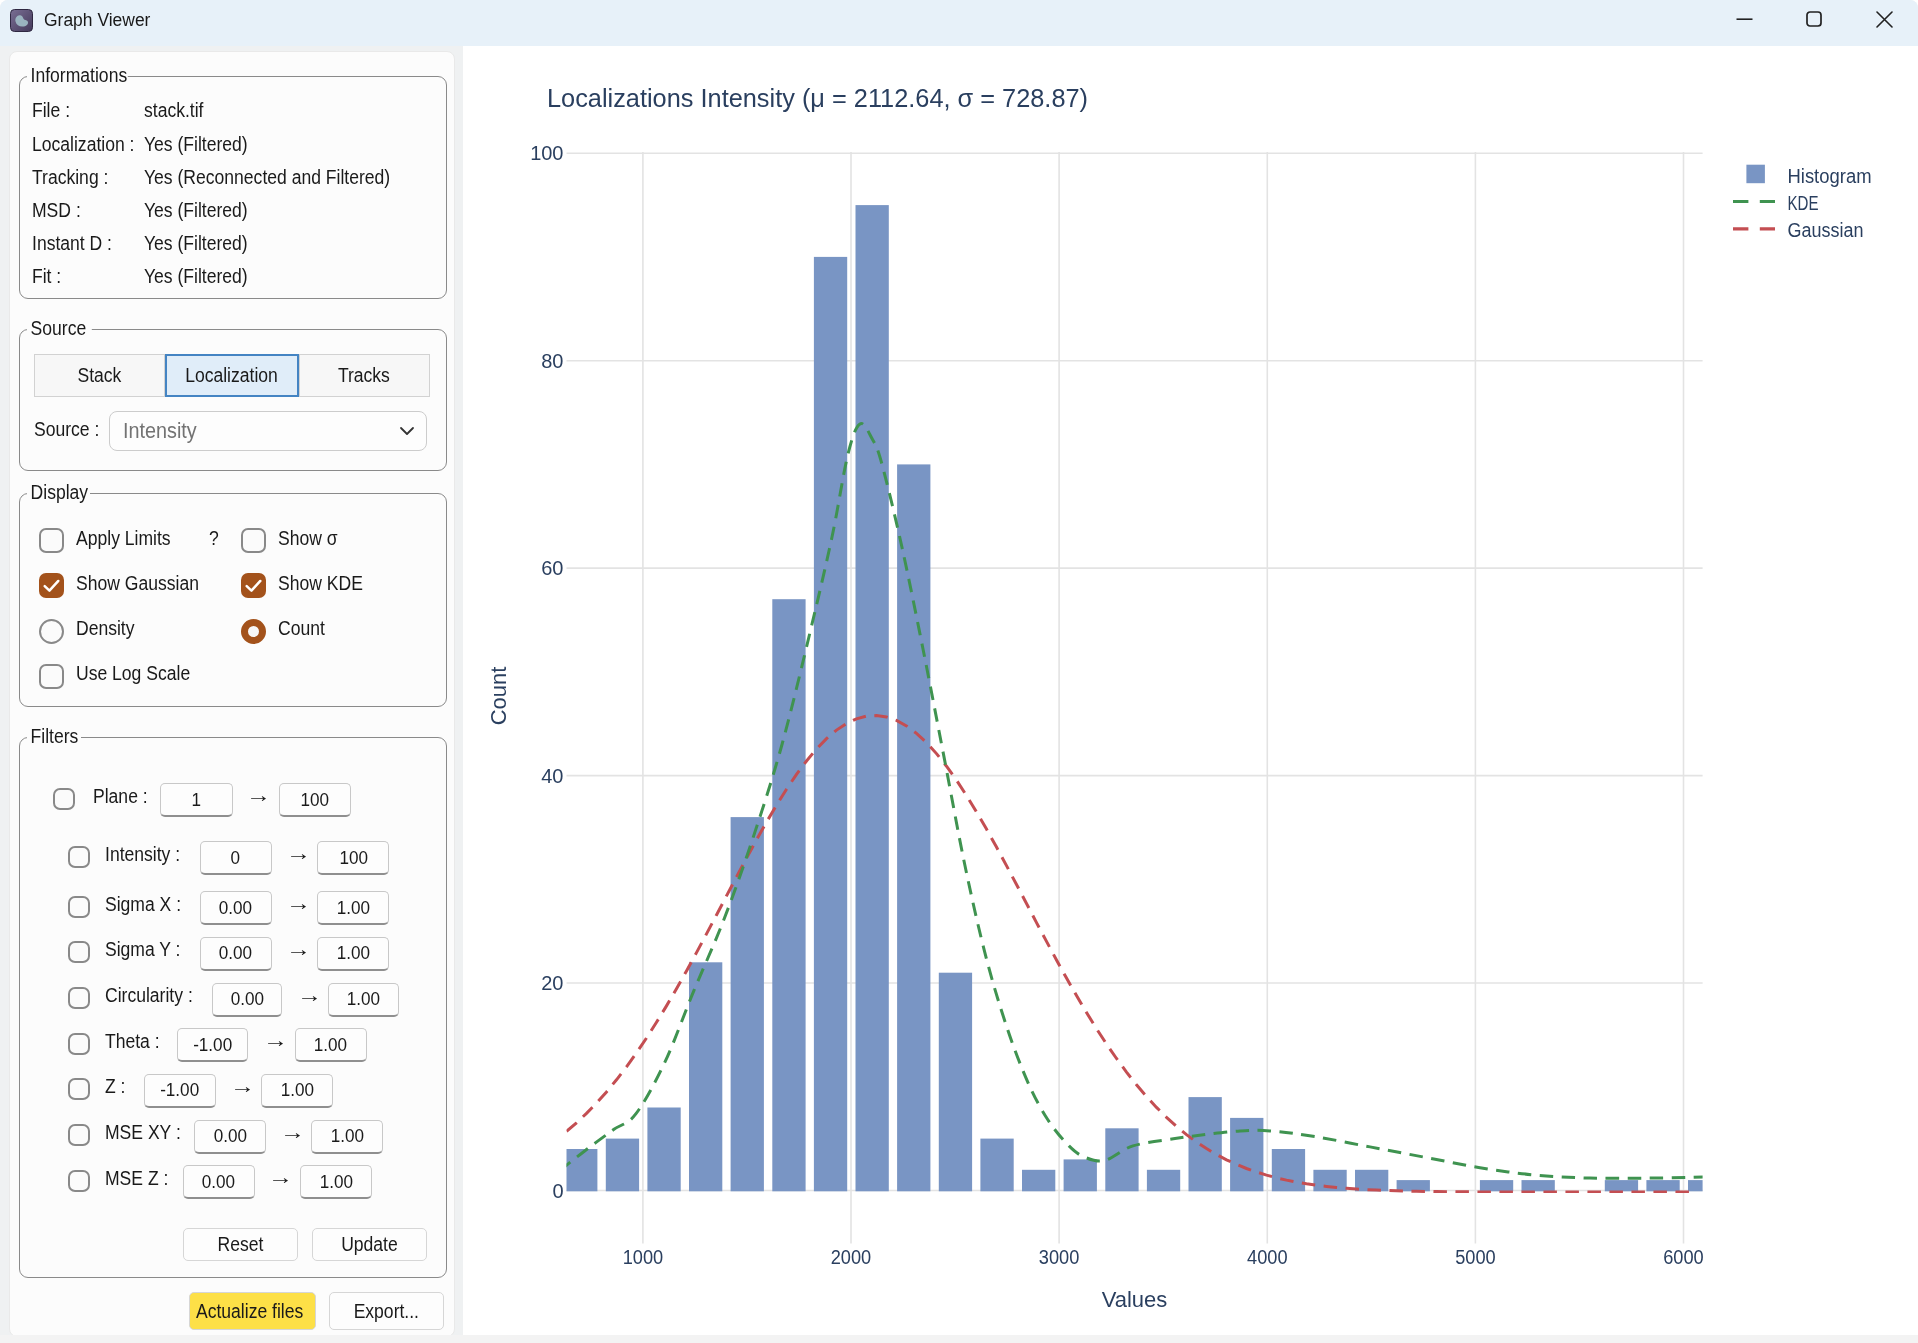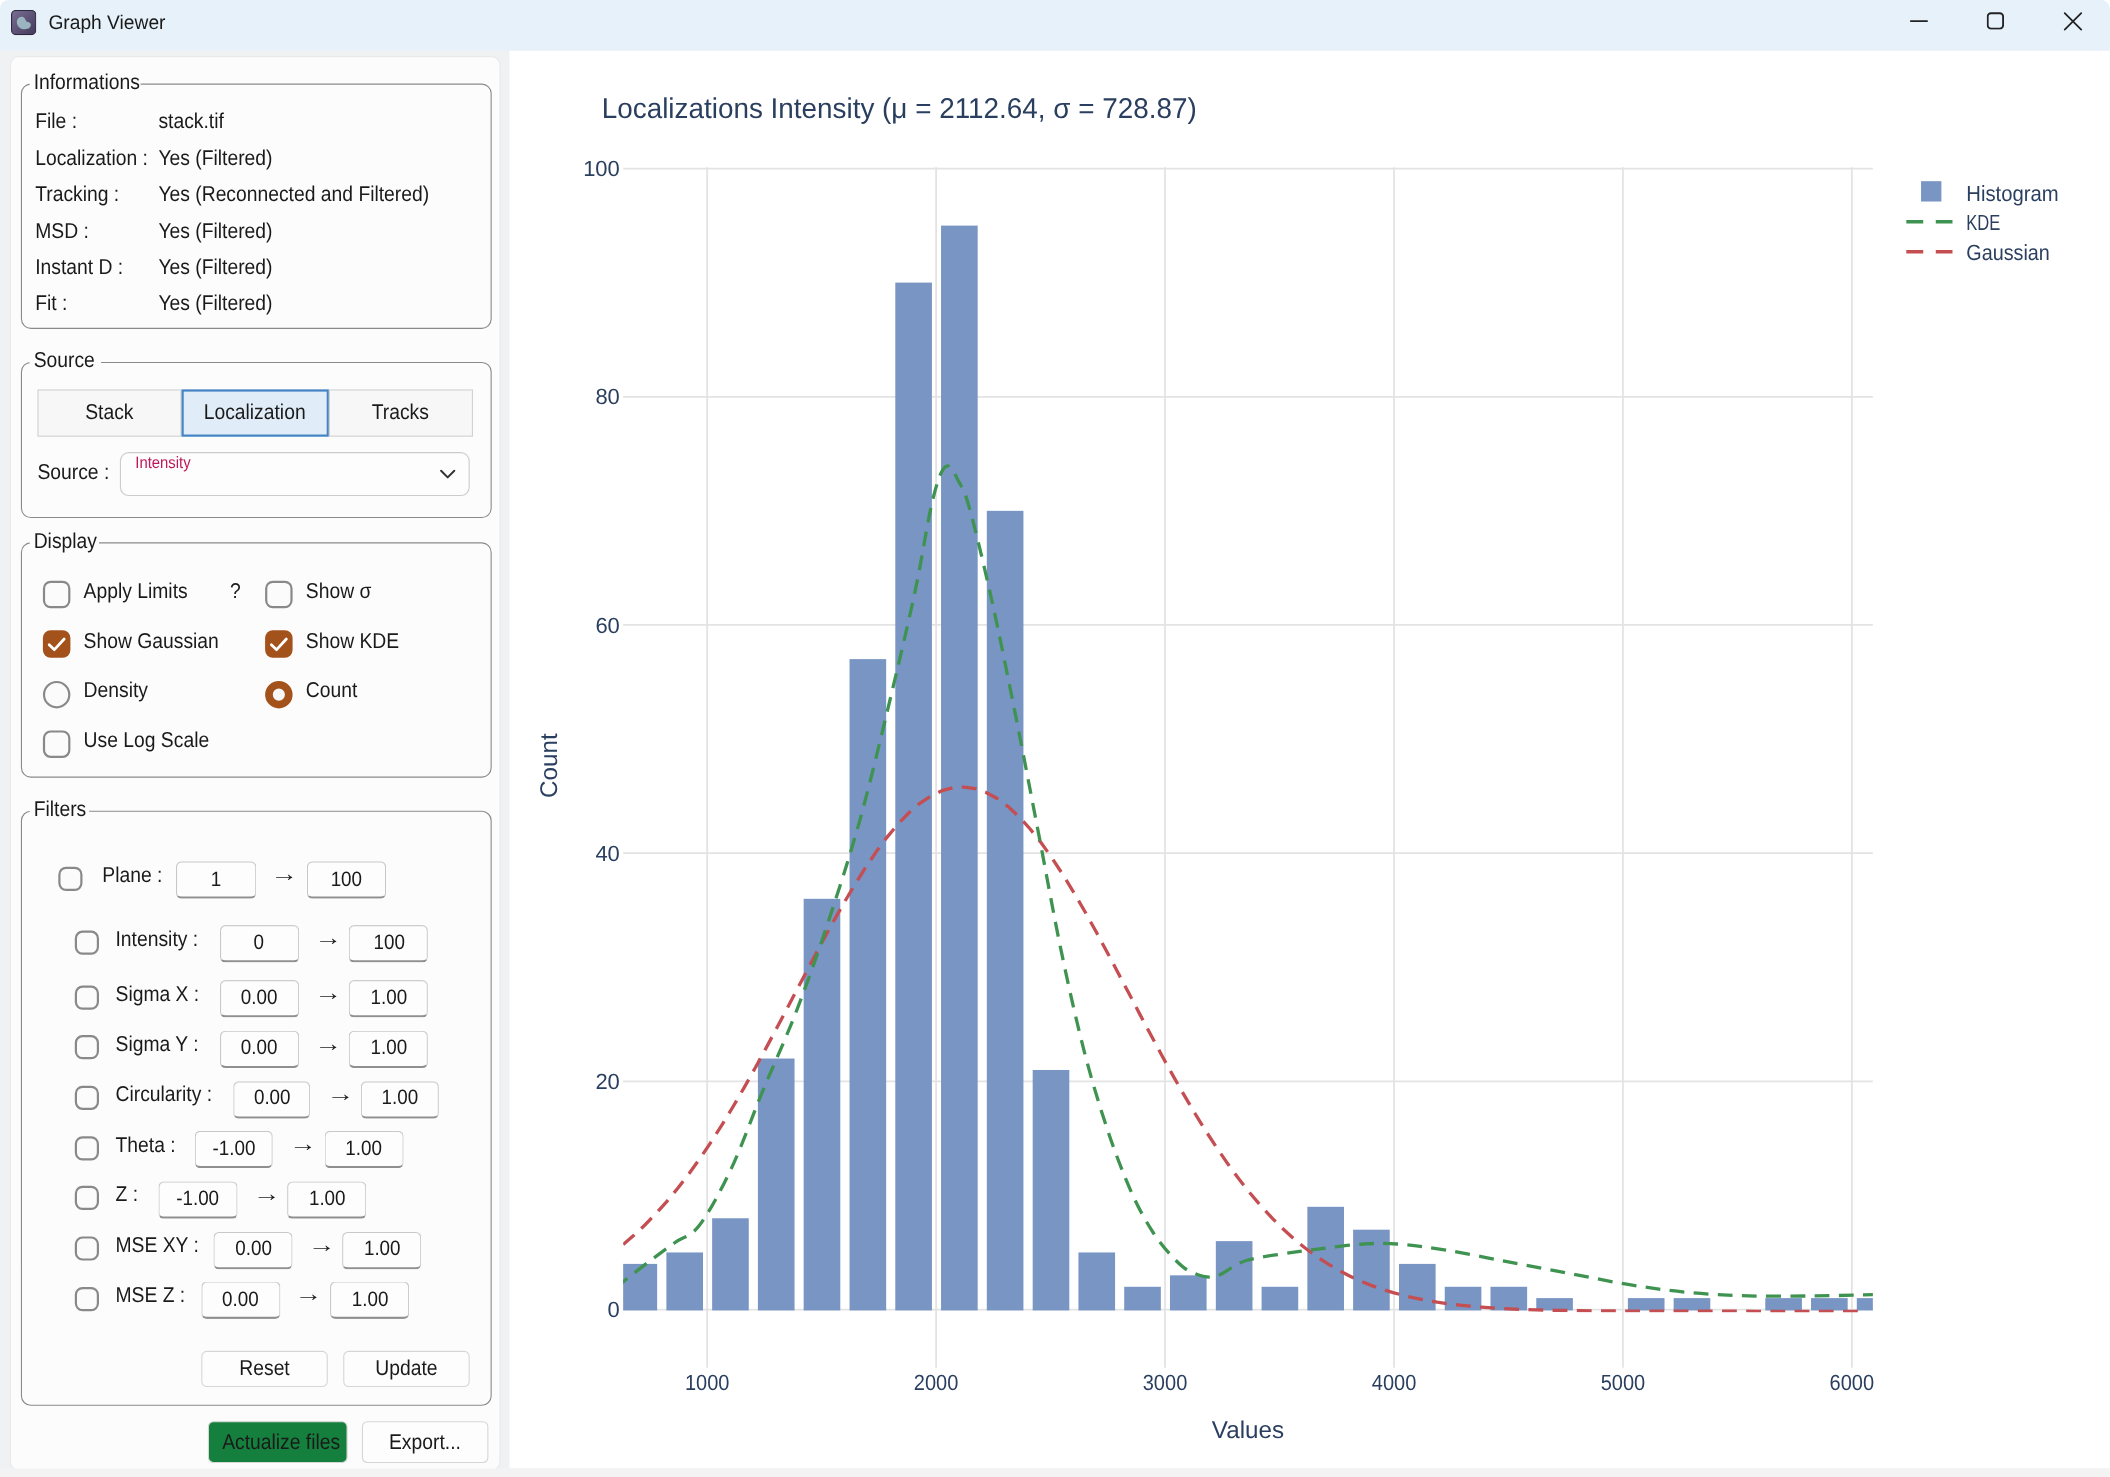--- a/index.html
+++ b/index.html
@@ -125,21 +125,21 @@
 <div style="position:absolute;left:33.5px;top:354px;width:131px;height:43px;background:#f7f7f7;border:1px solid #d2d2d2;box-sizing:border-box;display:flex;align-items:center;justify-content:center;font-size:19.5px;color:#1a1a1a">
     <span style="display:inline-block;transform:scaleX(0.9)">Stack</span>
   </div>
 <div style="position:absolute;left:164.5px;top:354px;width:134px;height:43px;background:#e0edf9;border:2px solid #4484c3;box-sizing:border-box;display:flex;align-items:center;justify-content:center;font-size:19.5px;color:#1a1a1a">
     <span style="display:inline-block;transform:scaleX(0.9)">Localization</span>
   </div>
 <div style="position:absolute;left:298.5px;top:354px;width:131px;height:43px;background:#f7f7f7;border:1px solid #d2d2d2;box-sizing:border-box;display:flex;align-items:center;justify-content:center;font-size:19.5px;color:#1a1a1a">
     <span style="display:inline-block;transform:scaleX(0.9)">Tracks</span>
   </div>
 <div style="position:absolute;left:33.5px;top:417.5px;font-size:19.5px;color:#1a1a1a;white-space:nowrap;transform:scaleX(0.9);transform-origin:0 50%;">Source :</div>
-<div style="position:absolute;left:108.9px;top:410.5px;width:318px;height:40px;background:#fdfdfd;border:1px solid #cccccc;border-radius:8px;box-sizing:border-box;display:flex;align-items:flex-start;font-size:15px;color:#be185d;padding-left:13px">
+<div style="position:absolute;left:108.9px;top:410.5px;width:318px;height:40px;background:#fdfdfd;border:1px solid #cccccc;border-radius:8px;box-sizing:border-box;display:flex;align-items:center;font-size:22px;color:#737373;padding-left:13px">
     <span style="display:inline-block;transform:scaleX(0.9);transform-origin:0 50%">Intensity</span>
   </div>
 <svg style="position:absolute;left:398px;top:422px" width="18" height="18" viewBox="0 0 18 18">
     <path d="M3 6 L9 12 L15 6" fill="none" stroke="#333" stroke-width="1.8" stroke-linecap="round" stroke-linejoin="round"></path>
   </svg>
 <div style="position:absolute;left:19px;top:493.4px;width:426px;height:212px;border:1.4px solid #8a8a8a;border-radius:9px"></div>
 <div style="position:absolute;left:27px;top:481.4px;width:66px;height:24px;background:#fcfcfc;font-size:19.5px;color:#1a1a1a;padding-left:4px;transform:scaleX(0.9);transform-origin:0 50%">Display</div>
 <div style="position:absolute;left:39px;top:528.0px;width:21px;height:21px;border:2px solid #898989;border-radius:7px;background:#fbfbfb"></div>
 <div style="position:absolute;left:76px;top:526.5px;font-size:19.5px;color:#1a1a1a;white-space:nowrap;transform:scaleX(0.9);transform-origin:0 50%;">Apply Limits</div>
 <div style="position:absolute;left:209.4px;top:526.5px;font-size:19.5px;color:#1a1a1a;white-space:nowrap;transform:scaleX(0.9);transform-origin:0 50%;">?</div>
@@ -241,19 +241,19 @@
 <div style="position:absolute;left:268px;top:1166.3px;font-size:20px;color:#1a1a1a;white-space:nowrap;transform:scaleX(1.25);transform-origin:0 50%;">→</div>
 <div style="position:absolute;left:300.0px;top:1165.2px;width:70px;height:31px;background:#fdfdfd;border:1px solid #c8c8c8;border-bottom:2px solid #8f8f8f;border-radius:5px;display:flex;align-items:center;justify-content:center;font-size:19px;color:#1a1a1a">
     <span style="display:inline-block;transform:scaleX(0.9)">1.00</span>
   </div>
 <div style="position:absolute;left:182.5px;top:1228px;width:113.5px;height:31px;background:#fdfdfd;border:1px solid #d6d6d6;border-radius:5px;display:flex;align-items:center;justify-content:center;font-size:19.5px;color:#1a1a1a">
     <span style="display:inline-block;transform:scaleX(0.9)">Reset</span>
   </div>
 <div style="position:absolute;left:311.5px;top:1228px;width:113.5px;height:31px;background:#fdfdfd;border:1px solid #d6d6d6;border-radius:5px;display:flex;align-items:center;justify-content:center;font-size:19.5px;color:#1a1a1a">
     <span style="display:inline-block;transform:scaleX(0.9)">Update</span>
   </div>
-<div style="position:absolute;left:189px;top:1292px;width:125px;height:36px;background:#15803d;border:1px solid #d6d6d6;border-radius:5px;display:flex;align-items:center;justify-content:flex-end;font-size:19.5px;color:#1a1a1a">
+<div style="position:absolute;left:189px;top:1292px;width:125px;height:36px;background:#fde047;border:1px solid #d6d6d6;border-radius:5px;display:flex;align-items:center;justify-content:flex-start;font-size:19.5px;color:#1a1a1a">
     <span style="display:inline-block;transform:scaleX(0.9)">Actualize files</span>
   </div>
 <div style="position:absolute;left:329px;top:1292px;width:113px;height:36px;background:#fdfdfd;border:1px solid #d6d6d6;border-radius:5px;display:flex;align-items:center;justify-content:center;font-size:19.5px;color:#1a1a1a">
     <span style="display:inline-block;transform:scaleX(0.9)">Export...</span>
   </div>
 <div style="position:absolute;left:0;top:1335px;width:1918px;height:8px;background:#f3f3f3"></div>
 
 </body></html>

